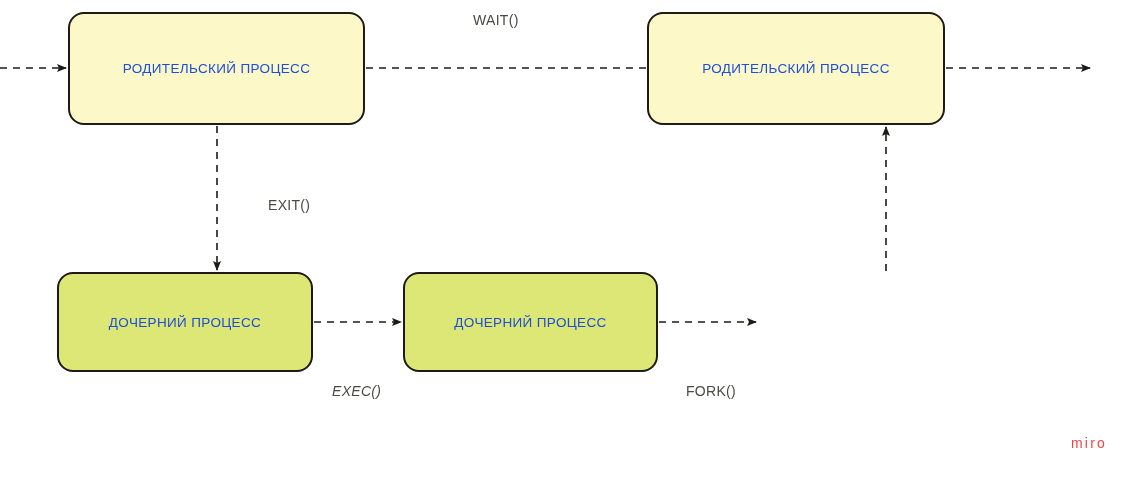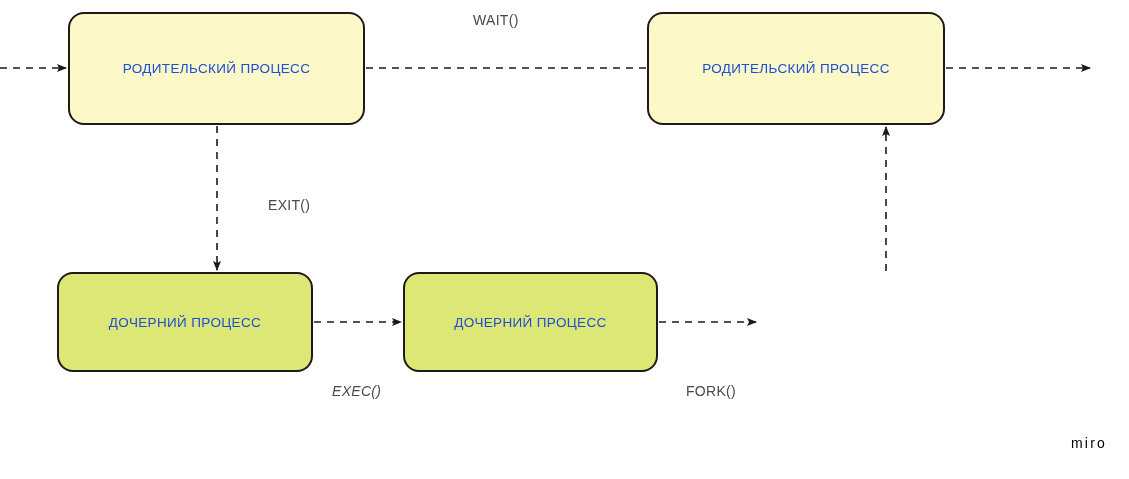--- a/index.html
+++ b/index.html
@@ -71,21 +71,21 @@
   .label-wait  { left: 473px; top: 12px; }
   .label-fork  { left: 268px; top: 197px; }
   .label-exec  { left: 332px; top: 383px; font-style: italic; }
   .label-exit  { left: 686px; top: 383px; }
   .watermark {
     position: absolute;
     left: 1071px;
     top: 435px;
     font-size: 14px;
     letter-spacing: 2.2px;
-    color: #000000;
+    color: #ef4444;
     font-family: "Liberation Sans", sans-serif;
     z-index: 4;
   }
 </style>
 </head>
 <body>
 
 <div id="canvas">
 
   <svg class="diagram-svg" viewBox="0 0 1129 479" xmlns="http://www.w3.org/2000/svg">

